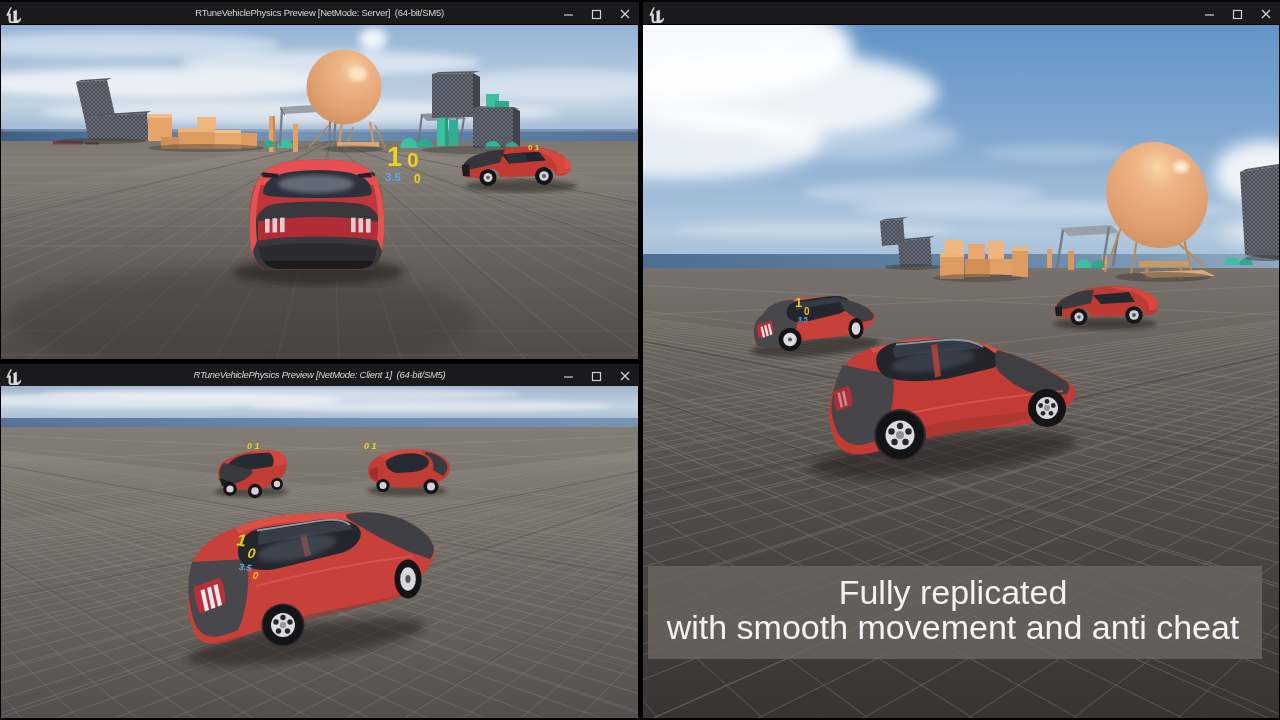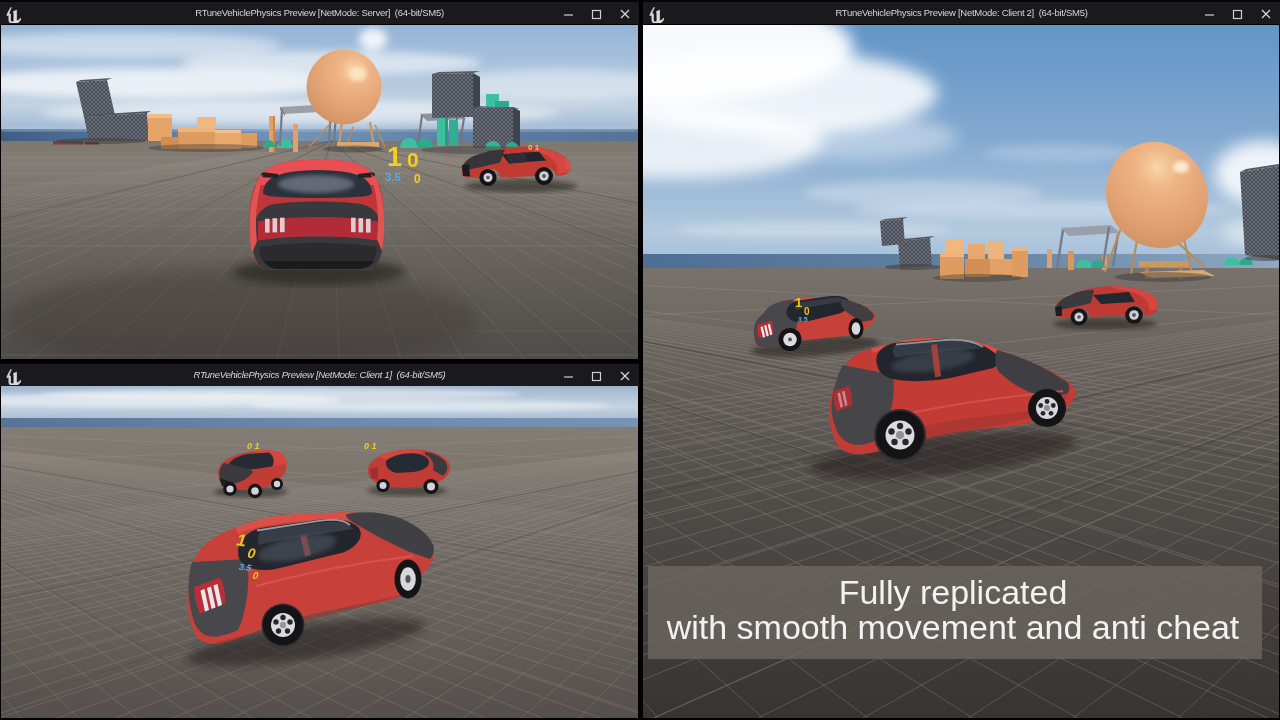--- a/index.html
+++ b/index.html
@@ -353,21 +353,20 @@
       <text x="236" y="160" font-size="17" fill="#e8c71c" transform="rotate(8 240 152)">1</text>
       <text x="247" y="172" font-size="14" fill="#e8c71c" transform="rotate(8 250 165)">0</text>
       <text x="238" y="184" font-size="9" fill="#57a9e8" transform="rotate(8 242 180)">3.5</text>
       <text x="252" y="193" font-size="10" fill="#e8c71c" transform="rotate(8 255 188)">0</text>
     </g>
   </svg>
 </div>
 
 <div class="win" style="left:643px;top:0;width:637px;height:720px;">
   <div class="tb">
-    <div class="tt">RTuneVehiclePhysics Preview [NetMode: Client 2]  (64-bit/SM5)</div>
     <svg class="logo" width="18" height="18" viewBox="0 0 20 20">
         <path fill="#dcdcdc" stroke="#dcdcdc" stroke-width="0.7" d="M8.9,2.6 L9.3,3.1 C8.1,5.3 7.1,7.7 6.4,10.1 C7.1,9.7 7.8,9.7 8.3,10.1 L8.3,16.5 C8.3,17.9 9,18.7 10.3,18.7 C11,18.7 11.6,18.4 12.1,17.9 L12.1,8.9 C12.1,8.2 11.8,7.7 11.2,7.4 L15.1,5.7 L15.1,16.2 C15.1,17.1 15.6,17.5 16.4,17.3 C17.5,16.9 18.6,15.9 19.6,14.5 L20.2,14.9 C19,18.3 16.3,20.5 12.7,20.9 C11,21.1 9.4,20.8 8.2,20 C7.1,19.3 6.5,18.1 6.5,16.4 L6.5,11.4 C5.9,11.2 5.2,11.4 4.6,12 L4.2,11.5 C5.4,8.3 7,5.2 8.9,2.6 Z"></path>
       </svg>
     <div class="btns">
         <svg width="11" height="11" viewBox="0 0 11 11">
           <path d="M1,6 H10" stroke="#cfcfcf" stroke-width="1.2"></path>
         </svg>
         <svg width="11" height="11" viewBox="0 0 11 11">
           <rect x="1.5" y="1.5" width="8" height="8" fill="none" stroke="#cfcfcf" stroke-width="1.2"></rect>
         </svg>

